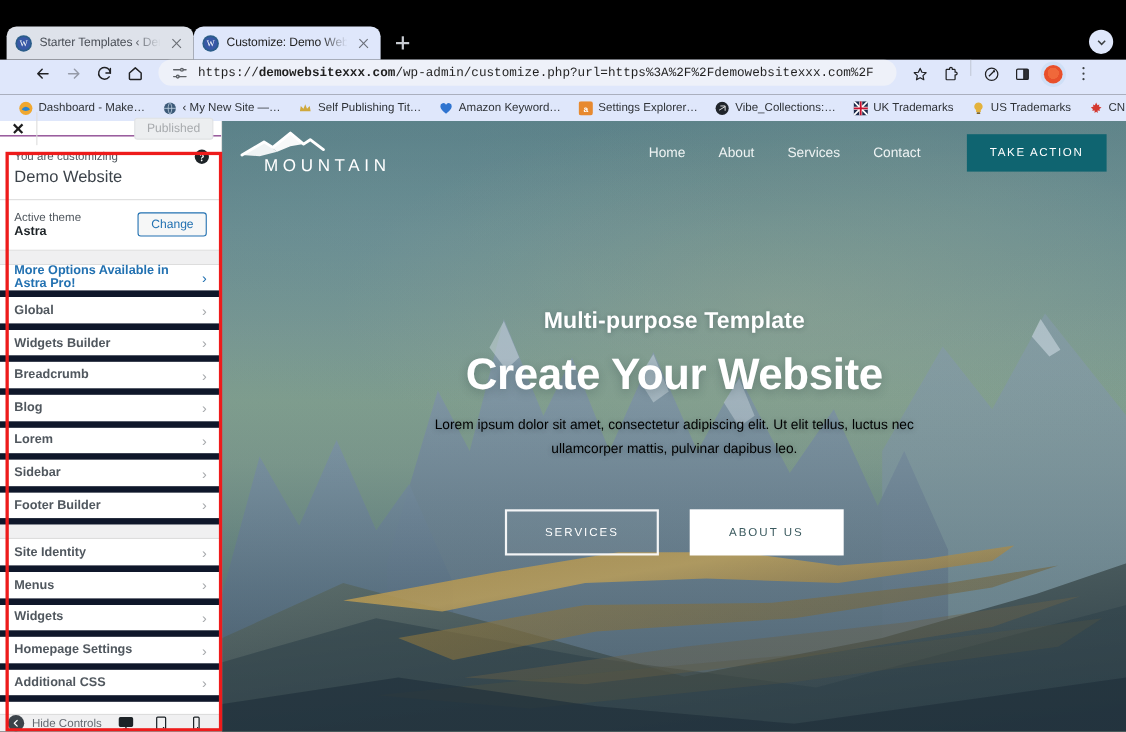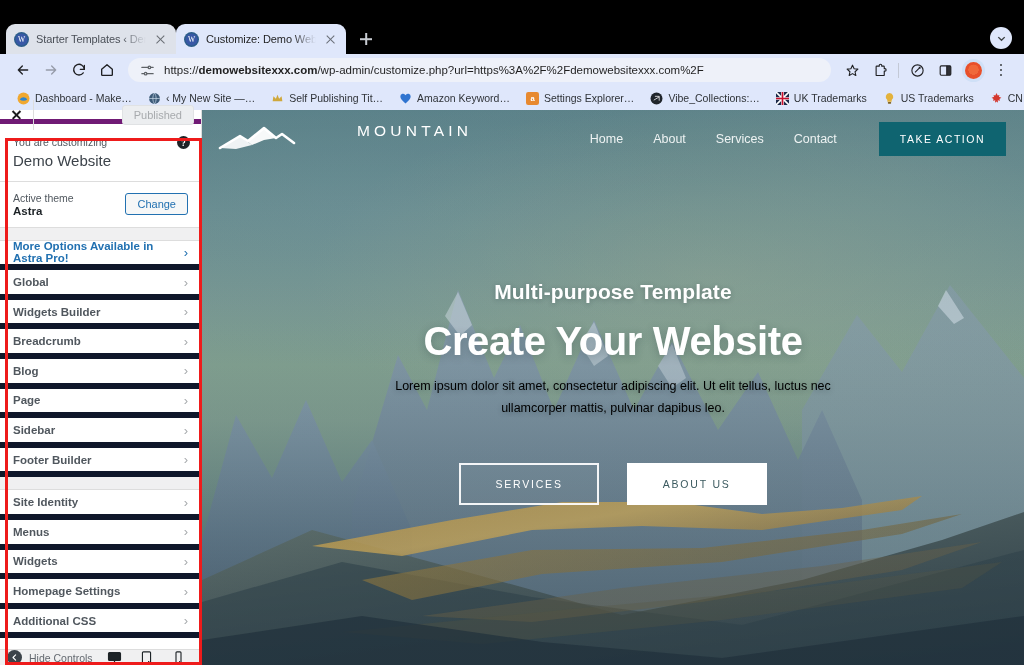--- a/index.html
+++ b/index.html
@@ -58,22 +58,22 @@
   .newtab::before { width: 12px; height: 1.6px; transform: translate(-50%,-50%); }
   .newtab::after { width: 1.6px; height: 12px; transform: translate(-50%,-50%); }
   .tab-right-chev {
     position: absolute; right: 12px; bottom: 5px; width: 22px; height: 22px;
     background: #dfe7fb; border-radius: 50%;
     display: flex; align-items: center; justify-content: center;
   }
   .tab-right-chev svg { width: 11px; height: 11px; }
 
   .toolbar {
-    height: 32px; background: #dfe7fb; display: flex; align-items: center;
-    padding: 0 10px; gap: 2px;
+    height: 32px; background: #dfe7fb; display: flex; align-items: flex-start;
+    padding: 0 26px; gap: 2px; font-family: Liberation Mono, monospace;
   }
   .nav-btn {
     width: 26px; height: 26px; display: flex; align-items: center;
     justify-content: center; border-radius: 50%; flex: 0 0 auto;
   }
   .nav-btn svg { width: 16px; height: 16px; }
   .nav-btn.disabled { opacity: .38; }
   .omnibox {
     flex: 1; height: 24px; background: #eef1f9; border-radius: 13px;
     display: flex; align-items: center; padding: 0 12px; gap: 9px;
@@ -116,21 +116,21 @@
     position: absolute; left: 0; top: 110px; width: 1024px; height: 555px;
     display: flex; background: #fff;
   }
   .sidebar {
     width: 202px; height: 555px; background: #fff; position: relative;
     display: flex; flex-direction: column;
     border-right: 1px solid #ddd;
   }
   .sb-top {
     height: 14px; display: flex; align-items: center; justify-content: space-between;
-    border-bottom: 5px solid #701a75; background: #fff; flex: 0 0 auto;
+    border-bottom: 1px solid #701a75; background: #fff; flex: 0 0 auto;
   }
   .sb-close {
     width: 34px; height: 30px; display: flex; align-items: center;
     justify-content: center; position: relative; border-right: 1px solid #ddd;
   }
   .sb-close::before, .sb-close::after {
     content: ""; position: absolute; width: 11px; height: 1.8px; background: #1d1d1d;
   }
   .sb-close::before { transform: rotate(45deg); }
   .sb-close::after { transform: rotate(-45deg); }
@@ -213,21 +213,21 @@
   .peaks svg { width: 100%; height: 100%; display: block; }
   .hero-tint {
     position: absolute; inset: 0;
     background: linear-gradient(180deg, rgba(90,125,130,.30) 0%, rgba(90,125,130,.10) 40%, rgba(40,62,70,.05) 100%);
   }
 
   .site-header {
     position: absolute; left: 0; right: 0; top: 0; height: 58px;
     display: flex; align-items: center; padding: 0 18px 0 16px; z-index: 8;
   }
-  .logo { display: flex; align-items: flex-start; gap: 1px; }
+  .logo { display: flex; flex-direction: column; align-items: flex-start; gap: 1px; }
   .logo-mark { width: 116px; height: 26px; display: block; }
   .logo-text {
     font-size: 15.5px; letter-spacing: 4.2px; color: #fff; font-weight: 400;
     margin-left: 22px; margin-top: -4px;
   }
   .site-nav { margin-left: auto; display: flex; align-items: center; gap: 0; }
   .nav-link {
     font-size: 12.5px; color: #eef3f3; padding: 0 15px; white-space: nowrap;
   }
   .cta-btn {
@@ -482,21 +482,21 @@
         </div>
         <div class="sb-row">
           <span class="sb-row-label">Breadcrumb</span>
           <span class="sb-chev">›</span>
         </div>
         <div class="sb-row">
           <span class="sb-row-label">Blog</span>
           <span class="sb-chev">›</span>
         </div>
         <div class="sb-row">
-          <span class="sb-row-label">Page</span>
+          <span class="sb-row-label">Lorem</span>
           <span class="sb-chev">›</span>
         </div>
         <div class="sb-row">
           <span class="sb-row-label">Sidebar</span>
           <span class="sb-chev">›</span>
         </div>
         <div class="sb-row">
           <span class="sb-row-label">Footer Builder</span>
           <span class="sb-chev">›</span>
         </div>

